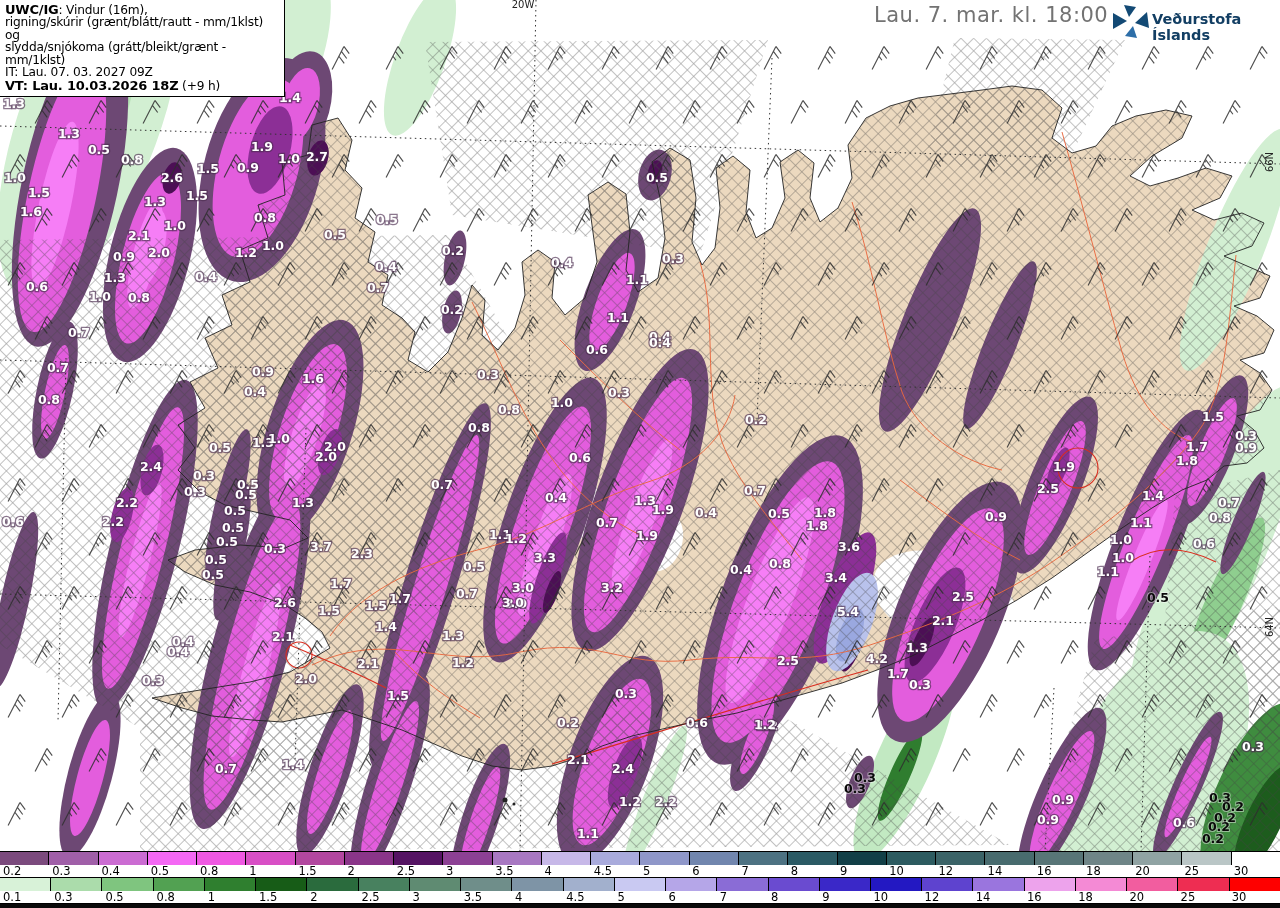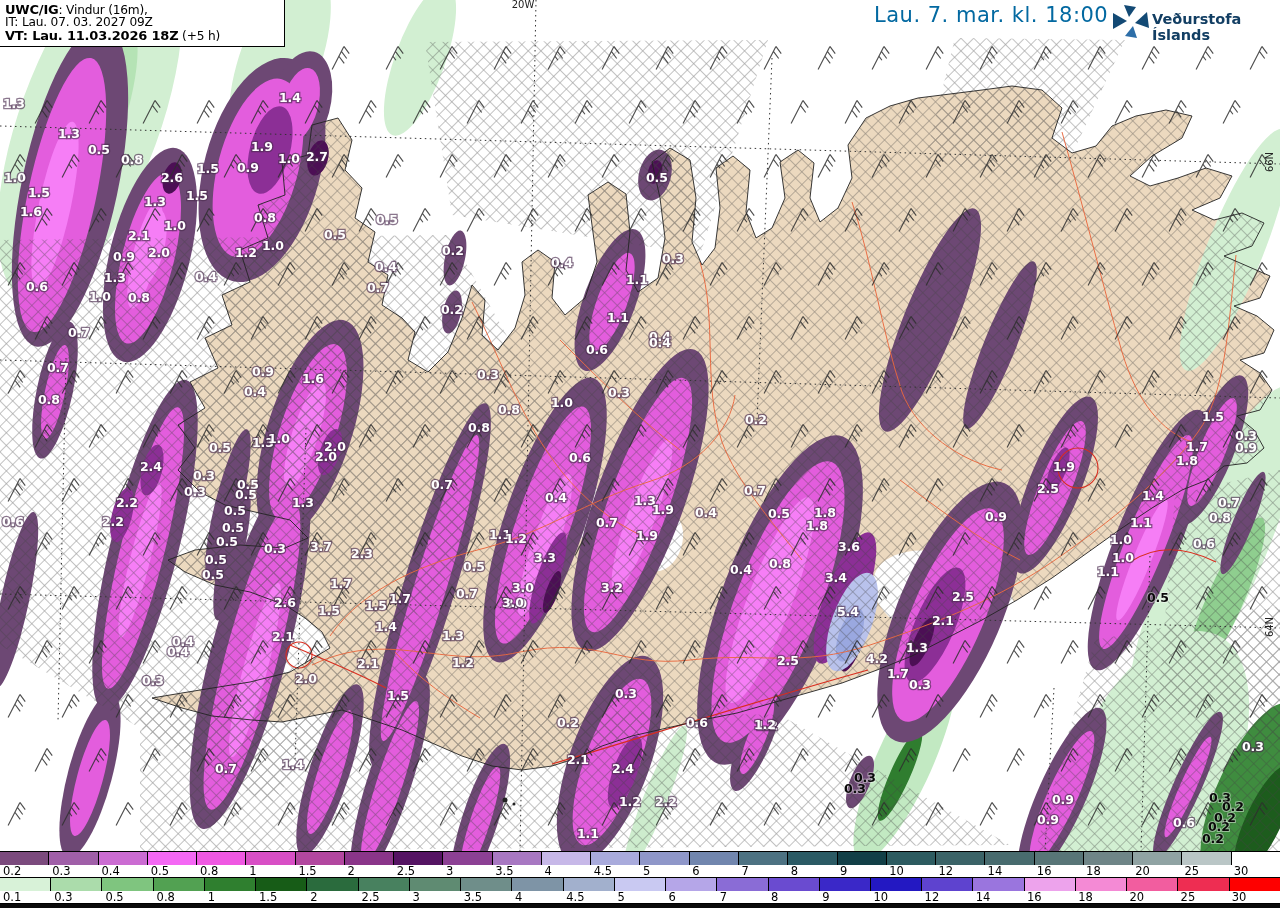--- a/index.html
+++ b/index.html
@@ -11,21 +11,21 @@
   .vlab{font:bold 12.5px "DejaVu Sans",sans-serif;fill:#ffffff;stroke:rgba(75,45,80,0.65);
         stroke-width:2.6px;paint-order:stroke;text-anchor:middle;}
   .vlab.dark{fill:#0a0a0a;stroke:rgba(255,255,255,0.45);stroke-width:2px;}
   .glab{font:10px "DejaVu Sans",sans-serif;fill:#222;text-anchor:middle;}
   
   #prodbox{position:absolute;top:0;left:0;width:274px;background:#fff;z-index:30;
            border-right:1px solid #000;border-bottom:1px solid #000;
            padding:3px 5px 4px 5px;font-size:12.2px;line-height:1.02;color:#000;letter-spacing:-0.2px;}
   #prodbox b{font-size:13px;}
   
-  #dt-title{position:absolute;top:3px;left:874px;z-index:30;font-size:21px;color:#0369a1;
+  #dt-title{position:absolute;top:3px;left:874px;z-index:30;font-size:21px;color:#737373;
             letter-spacing:0.5px;}
   #org{position:absolute;top:11px;left:1152px;z-index:30;font-weight:bold;font-size:14.5px;color:#123e63;}
   #logo{position:absolute;top:2px;left:1110px;z-index:30;}
   
   #legend{position:absolute;left:0;top:851px;width:1280px;z-index:25;background:#fff;}
   .cbar{display:flex;height:14px;border-top:1px solid #000;box-sizing:border-box;}
   .cbar div{flex:1;border-left:1px solid #000;box-sizing:border-box;}
   .cbar div:first-child{border-left:none;}
   .clabels{position:relative;height:12px;background:#fff;font:11.5px "DejaVu Sans",sans-serif;color:#000;}
   .clabels span{position:absolute;top:-1px;white-space:nowrap;}
@@ -734,22 +734,24 @@
         <text class="vlab dark" x="1225" y="822">0.2</text>
         <text class="vlab dark" x="1219" y="831">0.2</text>
         <text class="vlab dark" x="1213" y="843">0.2</text>
         <text class="vlab" x="1184" y="827">0.6</text>
       </g>
 </svg>
 </div>
 
 <div id="prodbox">
   <div><b>UWC/IG</b><span>: Vindur (16m),</span></div>
+  <div>rigning/skúrir (grænt/blátt/rautt - mm/1klst) og</div>
+  <div>slydda/snjókoma (grátt/bleikt/grænt - mm/1klst)</div>
   <div>IT: Lau. 07. 03. 2027 09Z</div>
-  <div><b>VT: Lau. 11.03.2026 18Z</b><span> (+5 h)</span></div>
+  <div><b>VT: Lau. 10.03.2026 18Z</b><span> (+9 h)</span></div>
 </div>
 
 <div id="dt-title">Lau. 7. mar. kl. 18:00</div>
 <svg id="logo" width="44" height="40" viewBox="0 0 44 40">
   <polygon points="3,11 3,27 17,19" fill="#134a75"></polygon>
   <polygon points="14,3 26,5 19,15" fill="#134a75"></polygon>
   <polygon points="37,10 39,26 25,21" fill="#134a75"></polygon>
   <polygon points="27,36 15,34 23,24" fill="#2d6ea8"></polygon>
 </svg>
 <div id="org">Veðurstofa Íslands</div>

